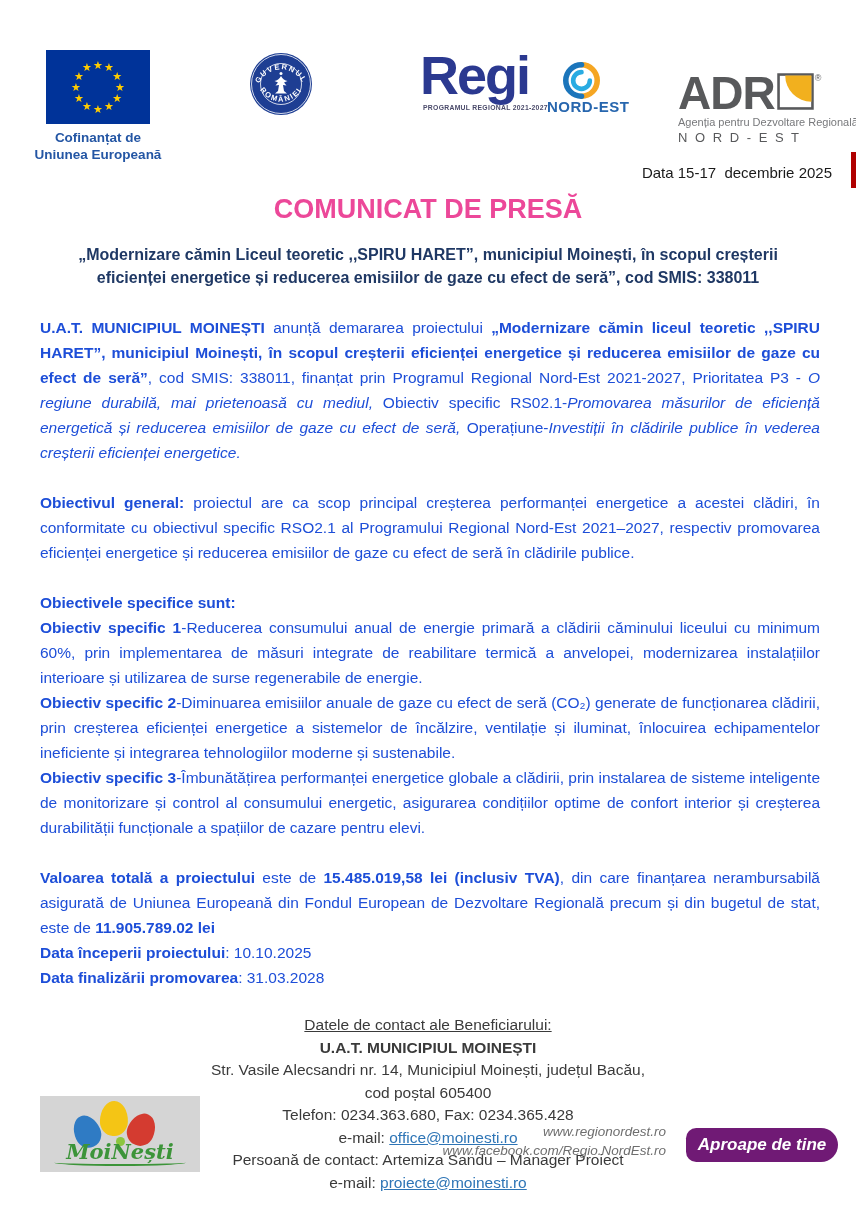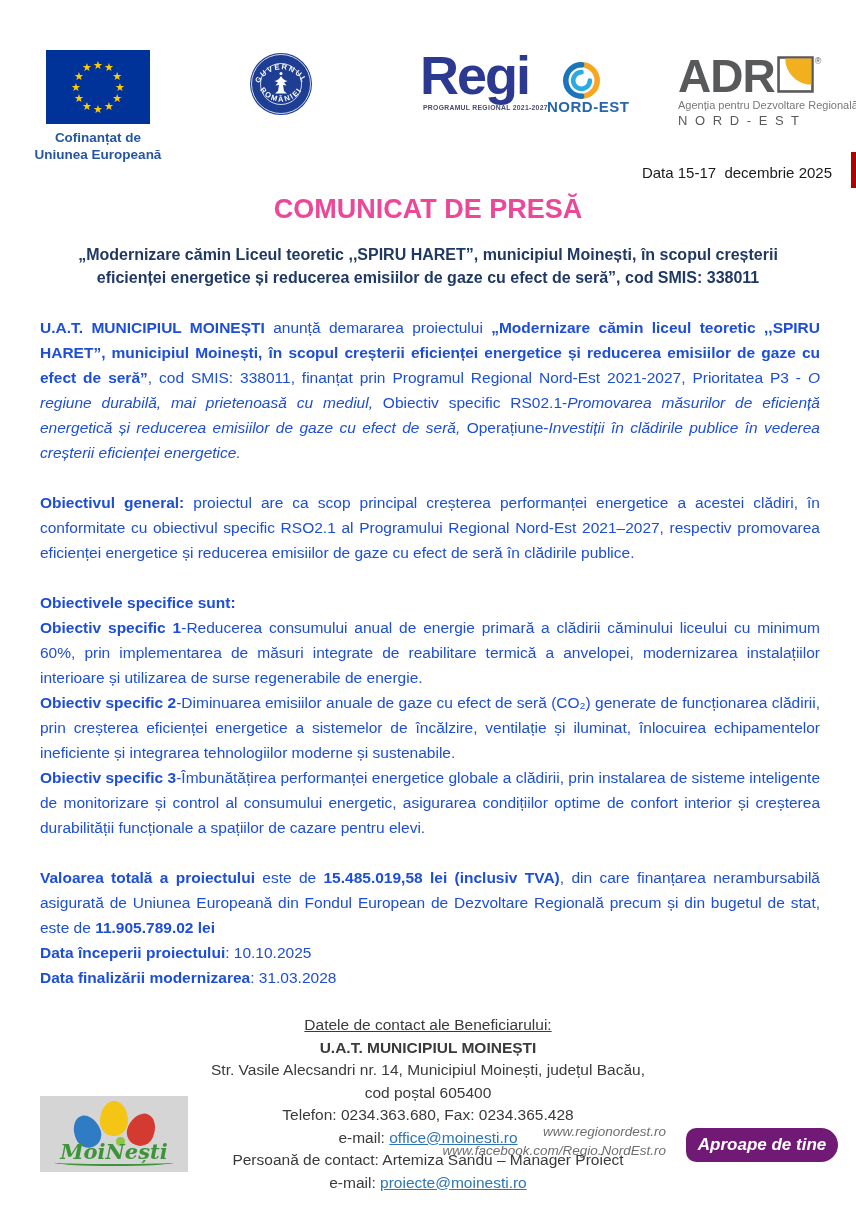--- a/index.html
+++ b/index.html
@@ -18,21 +18,21 @@
 
   .regio-block{position:absolute;left:420px;top:50px;width:218px;height:72px;}
   .regio-row{display:flex;align-items:center;gap:32px;}
   .regio-word{font-size:54px;line-height:50px;font-weight:bold;color:#2B3990;letter-spacing:-2px;}
   .regio-swirl{width:37px;height:37px;margin-top:11px;margin-left:2px;}
   .regio-program{position:absolute;left:3px;top:54px;font-size:6.8px;font-weight:bold;
                  color:#4A4A6A;letter-spacing:0.3px;white-space:nowrap;}
   .regio-region{position:absolute;left:99px;top:48px;font-size:15px;font-weight:bold;
                 color:#2766AE;letter-spacing:0.5px;margin-left:28px;}
 
-  .adr-block{position:absolute;left:678px;top:56px;width:170px;}
+  .adr-block{position:absolute;left:678px;top:73px;width:170px;}
   .adr-row{display:flex;align-items:flex-start;}
   .adr-word{font-size:46px;line-height:40px;font-weight:bold;color:#58595B;letter-spacing:-1px;}
   .adr-square{width:37px;height:37px;margin-left:2px;}
   .adr-reg{font-size:9px;color:#58595B;margin-left:1px;line-height:10px;}
   .adr-line1{font-size:11px;color:#77787B;margin-top:3px;white-space:nowrap;}
   .adr-line2{font-size:13px;color:#58595B;margin-top:2px;letter-spacing:2px;white-space:nowrap;}
 
   .edge-mark{position:absolute;right:0;top:152px;width:5px;height:36px;background:#B00000;}
 
   
@@ -48,21 +48,21 @@
   .space-before{margin-top:25px;}
   .b{font-weight:bold;}
   .i{font-style:italic;}
   .u{text-decoration:underline;}
   a.link{color:#2E75B6;text-decoration:underline;cursor:pointer;}
   .contact{margin-top:24px;text-align:center;font-size:15.5px;line-height:22.5px;color:#3A3A3A;}
   .contact .para{text-align:center;}
 
   
   .footer{position:absolute;left:0;top:1092px;width:856px;height:95px;}
-  .moinesti-logo{position:absolute;left:40px;top:4px;width:148px;height:76px;
+  .moinesti-logo{position:absolute;left:40px;top:4px;width:160px;height:76px;
                  background:#D5D5D5;overflow:hidden;}
   .egg{position:absolute;border-radius:50% 50% 48% 48%/58% 58% 42% 42%;}
   .egg-blue{left:34px;top:19px;width:26px;height:33px;background:#2F7BC4;transform:rotate(-24deg);}
   .egg-yellow{left:60px;top:5px;width:28px;height:35px;background:#F4C515;transform:rotate(2deg);}
   .egg-red{left:88px;top:17px;width:27px;height:33px;background:#D43B30;transform:rotate(24deg);}
   .green-dot{position:absolute;left:76px;top:41px;width:9px;height:9px;border-radius:50%;background:#8DC63F;}
   .moinesti-text{position:absolute;left:0;right:0;bottom:9px;text-align:center;
                  font-family:"DejaVu Serif",serif;font-style:italic;font-weight:bold;
                  font-size:21px;color:#3C9439;line-height:22px;}
   .moinesti-underline{position:absolute;left:14px;right:14px;bottom:6px;height:5px;
@@ -163,21 +163,21 @@
 
   <div class="body">
       <p class="para"><span class="b">U.A.T. MUNICIPIUL MOINEȘTI </span><span>anunță demararea proiectului </span><span class="b">„Modernizare cămin liceul teoretic ,,SPIRU HARET”, municipiul Moinești, în scopul creșterii eficienței energetice și reducerea emisiilor de gaze cu efect de seră”</span><span>, cod SMIS: 338011, finanțat prin Programul Regional Nord-Est 2021-2027, Prioritatea P3 - </span><span class="i">O regiune durabilă, mai prietenoasă cu mediul, </span><span>Obiectiv specific RS02.1-</span><span class="i">Promovarea măsurilor de eficiență energetică și reducerea emisiilor de gaze cu efect de seră, </span><span>Operațiune-</span><span class="i">Investiții în clădirile publice în vederea creșterii eficienței energetice.</span></p>
       <p class="para space-before"><span class="b">Obiectivul general: </span><span>proiectul are ca scop principal creșterea performanței energetice a acestei clădiri, în conformitate cu obiectivul specific RSO2.1 al Programului Regional Nord-Est 2021–2027, respectiv promovarea eficienței energetice și reducerea emisiilor de gaze cu efect de seră în clădirile publice.</span></p>
       <p class="para space-before"><span class="b">Obiectivele specifice sunt:</span></p>
       <p class="para"><span class="b">Obiectiv specific 1</span><span>-Reducerea consumului anual de energie primară a clădirii căminului liceului cu minimum 60%, prin implementarea de măsuri integrate de reabilitare termică a anvelopei, modernizarea instalațiilor interioare și utilizarea de surse regenerabile de energie.</span></p>
       <p class="para"><span class="b">Obiectiv specific 2</span><span>-Diminuarea emisiilor anuale de gaze cu efect de seră (CO₂) generate de funcționarea clădirii, prin creșterea eficienței energetice a sistemelor de încălzire, ventilație și iluminat, înlocuirea echipamentelor ineficiente și integrarea tehnologiilor moderne și sustenabile.</span></p>
       <p class="para"><span class="b">Obiectiv specific 3</span><span>-Îmbunătățirea performanței energetice globale a clădirii, prin instalarea de sisteme inteligente de monitorizare și control al consumului energetic, asigurarea condițiilor optime de confort interior și creșterea durabilității funcționale a spațiilor de cazare pentru elevi.</span></p>
       <p class="para space-before"><span class="b">Valoarea totală a proiectului </span><span>este de </span><span class="b">15.485.019,58 lei (inclusiv TVA)</span><span>, din care finanțarea nerambursabilă asigurată de Uniunea Europeană din Fondul European de Dezvoltare Regională precum și din bugetul de stat, este de </span><span class="b">11.905.789.02 lei</span></p>
       <p class="para"><span class="b">Data începerii proiectului</span><span>: 10.10.2025</span></p>
-      <p class="para"><span class="b">Data finalizării modernizarea</span><span>: 31.03.2028</span></p>
+      <p class="para"><span class="b">Data finalizării promovarea</span><span>: 31.03.2028</span></p>
     </div>
 
   <div class="contact">
       <p class="para"><span class="u">Datele de contact ale Beneficiarului:</span></p>
       <p class="para"><span class="b">U.A.T. MUNICIPIUL MOINEȘTI</span></p>
       <p class="para"><span>Str. Vasile Alecsandri nr. 14, Municipiul Moinești, județul Bacău,</span></p>
       <p class="para"><span>cod poștal 605400</span></p>
       <p class="para"><span>Telefon: 0234.363.680, Fax: 0234.365.428</span></p>
       <p class="para"><span>e-mail: </span><a class="link" href="#">office@moinesti.ro</a></p>
       <p class="para"><span>Persoană de contact: Artemiza Sandu – Manager Proiect</span></p>

